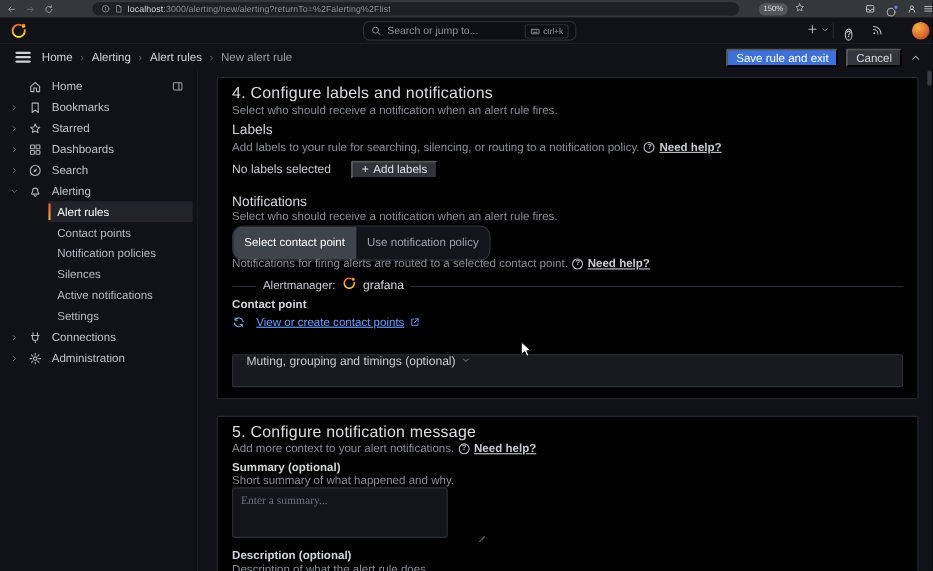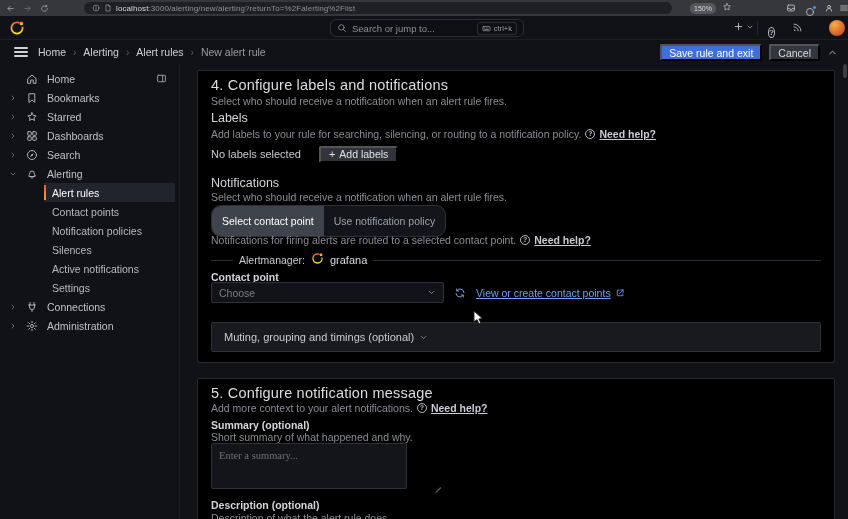--- a/index.html
+++ b/index.html
@@ -93,21 +93,21 @@
   .amtrail { flex:1; }
   .amlabel { font-size:10.5px; color:#c9cad0; }
   .amvalue { font-size:11px; color:#d8d9dd; }
 
   .selectrow { display:flex; align-items:center; height:21px; gap:10px; }
   .select { width:233px; height:21px; background:#121318; border:1px solid #2e313a; border-radius:2px; display:flex; align-items:center; justify-content:space-between; padding:0 7px; }
   .select .ph { font-size:10.5px; color:#797d86; }
   .select .chvd { color:#9a9da5; display:flex; }
   .syncico { color:#7e9bd6; display:flex; }
 
-  .mutingbox { height:30px; border:1px solid #2e313a; border-radius:2px; background:#181a20; display:flex; align-items:center; padding:0 12px; gap:5px; }
+  .mutingbox { height:30px; border:1px solid #2e313a; border-radius:2px; background:#181a20; display:flex; align-items:flex-start; padding:0 12px; gap:5px; }
   .mutingbox .mt { font-size:11px; color:#c9cad0; }
   .mutingbox .chvd { color:#9a9da5; display:flex; }
 
   textarea.summary { position:absolute; left:13px; width:196px; height:46px; background:#14151b; border:1px solid #2e313a; border-radius:2px; color:#c9cad0; font-size:10.5px; font-family:Liberation Serif, serif; padding:6px 7px; resize:none; }
   textarea.summary::placeholder { color:#6d717a; }
   .resize-grip { position:absolute; width:8px; height:8px; }
   .resize-grip::before { content:""; position:absolute; right:1px; bottom:1px; width:7px; height:1px; background:#5a5e67; transform:rotate(-45deg); transform-origin:right bottom; }
   .resize-grip::after { content:""; position:absolute; right:1px; bottom:1px; width:4px; height:1px; background:#5a5e67; transform:rotate(-45deg); transform-origin:right bottom; }
 
   .scrollthumb { position:absolute; right:1px; top:0px; width:4px; height:14px; background:#3a3c43; border-radius:2px; }
@@ -444,28 +444,20 @@
             <path d="M9 1.8C5 1.8 1.8 5 1.8 9c0 4 3.2 7.2 7.2 7.2 4 0 7.2-3.2 7.2-7.2 0-.6-.1-1.2-.2-1.8-.6.3-1.2.4-1.9.3.1.5.2 1 .2 1.5A5.3 5.3 0 1 1 9 3.7c.8 0 1.6.2 2.3.5.2-.6.6-1.2 1.1-1.6A7.1 7.1 0 0 0 9 1.8z" fill="url(#gflame2)"></path>
             <circle cx="13.9" cy="3.8" r="2" fill="url(#gflame2)"></circle>
           </svg>
         </span>
         <span class="amvalue">grafana</span>
         <span class="amline amtrail"></span>
       </div>
 
       <div class="r lbl" style="top:200px;">Contact point</div>
       <div class="r selectrow" style="top:211px;">
-        <span class="select">
-          <span class="ph">Choose</span>
-          <span class="chvd">
-              <svg class="i" width="9" height="9" viewBox="0 0 24 24">
-                <path d="M6 9l6 6 6-6"></path>
-              </svg>
-            </span>
-        </span>
         <span class="syncico">
             <svg class="i" width="12" height="12" viewBox="0 0 24 24">
               <path d="M20 11a8 8 0 0 0-14.5-3.5M4 13a8 8 0 0 0 14.5 3.5"></path>
               <path d="M5.5 4v4h4M18.5 20v-4h-4"></path>
             </svg>
           </span>
         <a class="linkblue">
           <span>View or create contact points</span>
           <svg class="i" width="10" height="10" viewBox="0 0 24 24">
               <path d="M10 5H5.5v13.5H19V14"></path>

